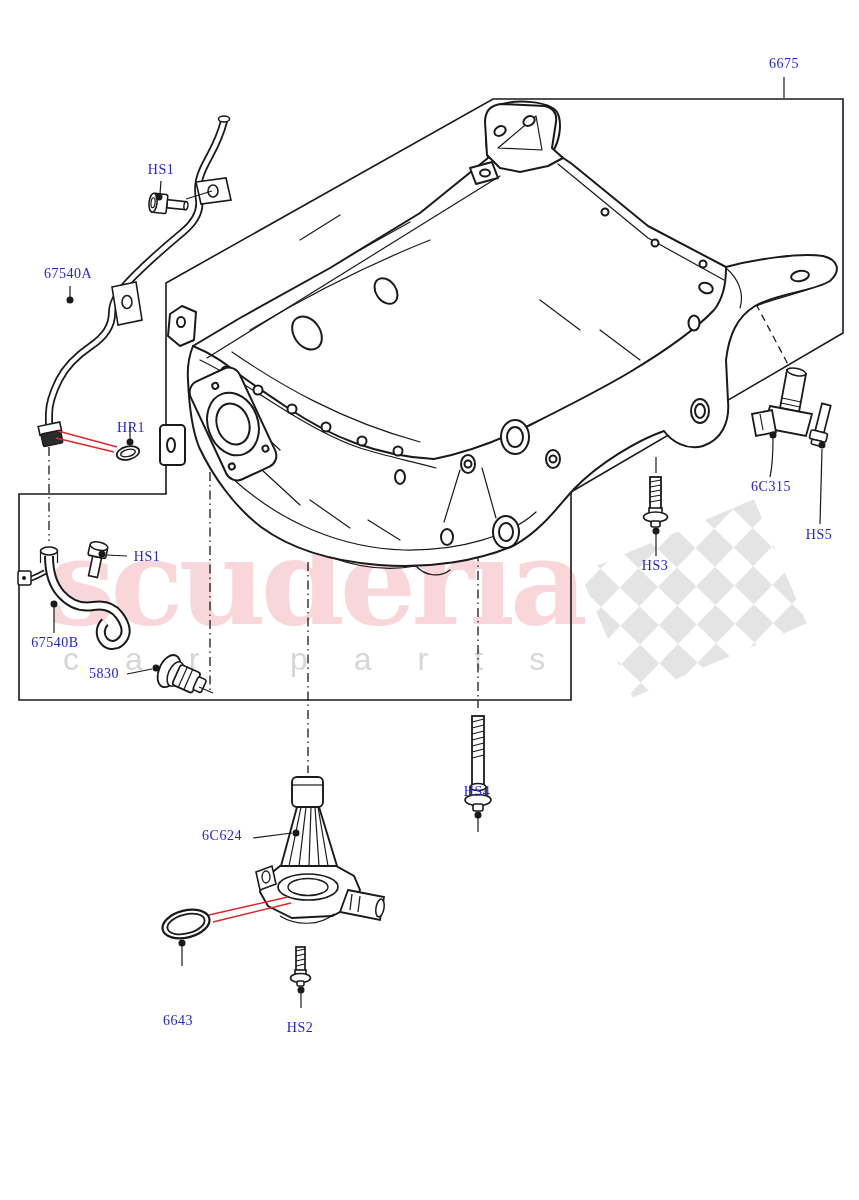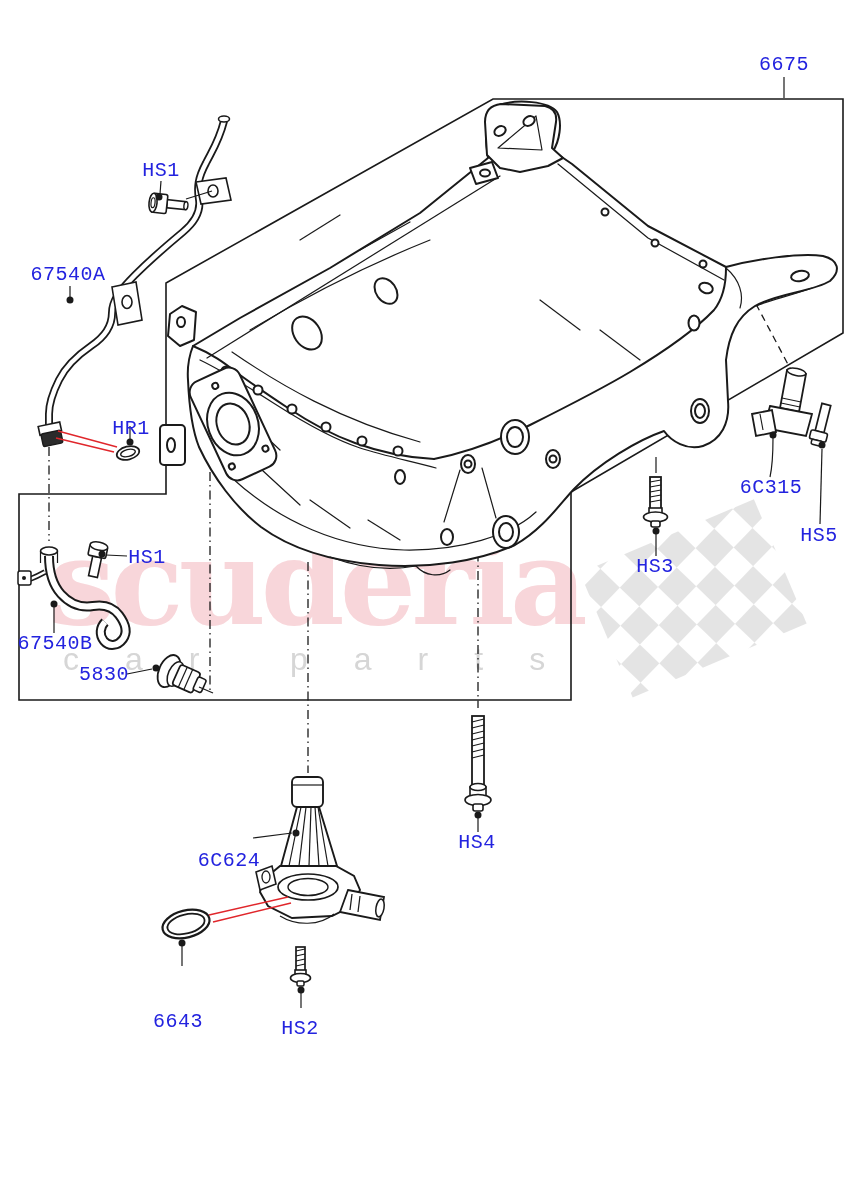--- a/index.html
+++ b/index.html
@@ -1,21 +1,21 @@
 <!DOCTYPE html>
 <html style="--label-blue: #2323df; --line: #1a1a1a; --leader-red: #e0262b; --brand-pink: #f8d6da; --tagline-gray: #d6d6d6; --flag-gray: #e4e4e4;"><head>
 <meta charset="utf-8">
 <style>
   html,body{margin:0;padding:0;background:#fff;}
   #stage{position:relative;width:859px;height:1200px;background:#fff;overflow:hidden;
          font-family:"Liberation Sans",sans-serif;}
   #art{position:absolute;left:0;top:0;}
-  .plabel{position:absolute;transform:translate(-50%,-50%);font-size:20px;
+  .plabel{position:absolute;transform:translate(-50%,-50%);font-size:14px;
           color:var(--label-blue,#2323df);white-space:nowrap;letter-spacing:0.5px;
-          font-family:Liberation Mono, monospace;cursor:pointer;}
+          font-family:Liberation Serif, serif;cursor:pointer;}
   .wm-brand{font-family:"DejaVu Serif",serif;font-weight:bold;font-size:120px;
             letter-spacing:-5px;fill:var(--brand-pink,#f8d6da);}
   .wm-tag{font-family:"Liberation Sans",sans-serif;font-size:32px;letter-spacing:46px;
           fill:var(--tagline-gray,#d6d6d6);}
   .ln{stroke:var(--line,#1a1a1a);fill:none;}
   .lnw{stroke:var(--line,#1a1a1a);fill:#fff;}
   .thin{stroke-width:1.2;}
   .red{stroke:var(--leader-red,#e0262b);stroke-width:1.4;fill:none;}
   .dot{fill:var(--line,#1a1a1a);stroke:none;}
   .dash{stroke:var(--line,#1a1a1a);stroke-width:1.3;fill:none;stroke-dasharray:9 4 1.5 4;}
@@ -324,19 +324,19 @@
 </svg>
 
 <div class="plabel" style="left:784px;top:64px;">6675</div>
 <div class="plabel" style="left:161px;top:170px;">HS1</div>
 <div class="plabel" style="left:68px;top:274px;">67540A</div>
 <div class="plabel" style="left:131px;top:428px;">HR1</div>
 <div class="plabel" style="left:147px;top:557px;">HS1</div>
 <div class="plabel" style="left:55px;top:643px;">67540B</div>
 <div class="plabel" style="left:104px;top:674px;">5830</div>
 <div class="plabel" style="left:178px;top:977px;margin-top:44px;">6643</div>
-<div class="plabel" style="left:229px;top:836px;margin-top:24px;">6C624</div>
+<div class="plabel" style="left:222px;top:836px;">6C624</div>
 <div class="plabel" style="left:300px;top:1028px;">HS2</div>
-<div class="plabel" style="left:477px;top:842px;">HS4</div>
+<div class="plabel" style="left:477px;top:792px;">HS4</div>
 <div class="plabel" style="left:655px;top:566px;text-align:right;">HS3</div>
 <div class="plabel" style="left:771px;top:487px;">6C315</div>
 <div class="plabel" style="left:819px;top:535px;">HS5</div>
 </div>
 
 </body></html>

